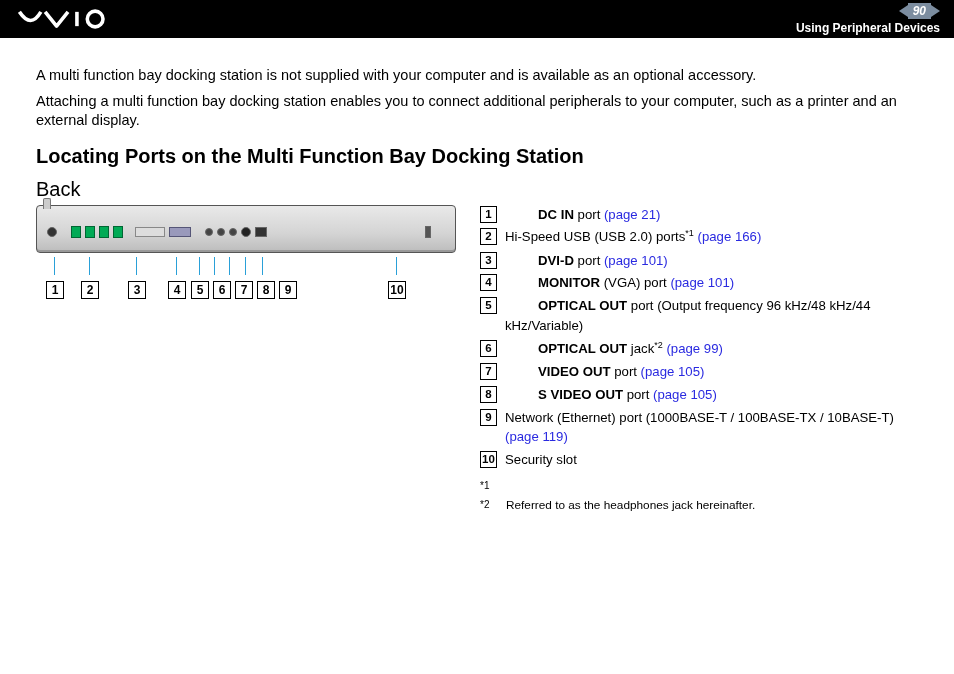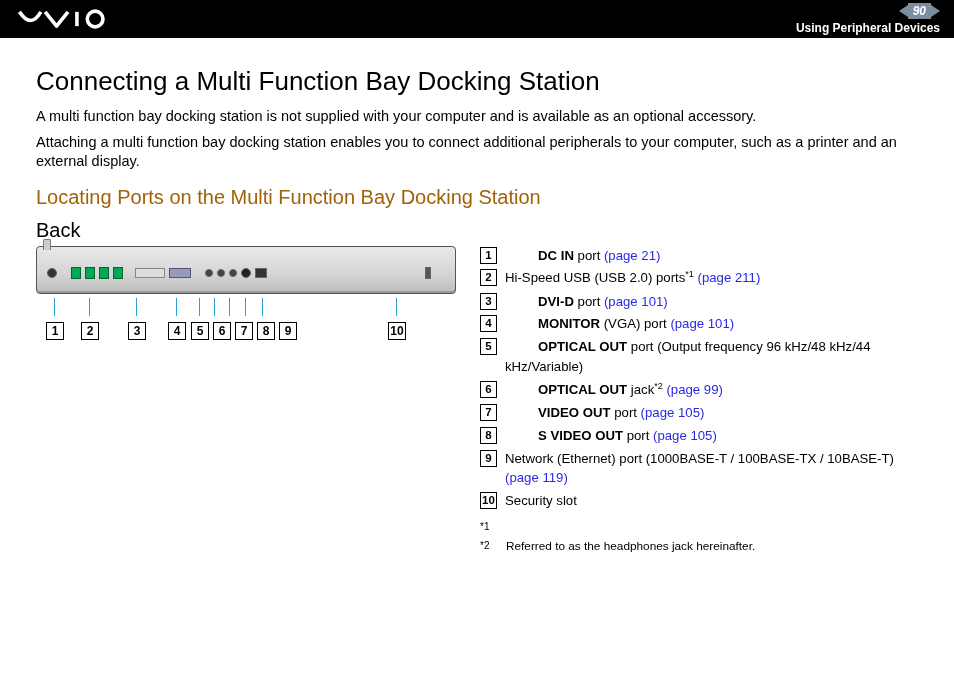--- a/index.html
+++ b/index.html
@@ -65,22 +65,22 @@
     font-weight: normal;
     margin-bottom: 10px;
   }
   .intro p {
     font-size: 14.5px;
     line-height: 1.35;
     margin-bottom: 6px;
   }
   h2.sub {
     font-size: 20px;
-    font-weight: normal;
-    color: #a16207;
+    font-weight: bold;
+    color: #000000;
     margin-top: 14px;
     margin-bottom: 10px;
   }
   h3.view {
     font-size: 20px;
     font-weight: normal;
     margin-bottom: 4px;
   }
   .two-col {
     display: flex;
@@ -209,21 +209,20 @@
     <div class="pager">
       <span class="arrow left"></span>
       <span class="num">90</span>
       <span class="arrow right"></span>
     </div>
     <div class="section-label">Using Peripheral Devices</div>
   </div>
 </div>
 
 <div class="content">
-  <h1>Connecting a Multi Function Bay Docking Station</h1>
   <div class="intro">
     <p>A multi function bay docking station is not supplied with your computer and is available as an optional accessory.</p>
     <p>Attaching a multi function bay docking station enables you to connect additional peripherals to your computer, such as a printer and an external display.</p>
   </div>
   <h2 class="sub">Locating Ports on the Multi Function Bay Docking Station</h2>
   <h3 class="view">Back</h3>
 
   <div class="two-col">
     <div class="diagram">
       <div class="dock-body">
@@ -276,21 +275,21 @@
 
     <div class="legend">
 
       <div id="legend-rows">
           <div class="legend-row">
             <div class="box">1</div>
             <div class="txt"><span class="b">DC IN</span> port <span class="lnk">(page 21)</span></div>
           </div>
           <div class="legend-row">
             <div class="box">2</div>
-            <div class="txt">Hi-Speed USB (USB 2.0) ports<sup>*1</sup><span class="lnk"> (page 211)</span></div>
+            <div class="txt">Hi-Speed USB (USB 2.0) ports<sup>*1</sup><span class="lnk"> (page 166)</span></div>
           </div>
           <div class="legend-row">
             <div class="box">3</div>
             <div class="txt"><span class="b">DVI-D</span> port <span class="lnk">(page 101)</span></div>
           </div>
           <div class="legend-row">
             <div class="box">4</div>
             <div class="txt"><span class="b">MONITOR</span> (VGA) port <span class="lnk">(page 101)</span></div>
           </div>
           <div class="legend-row">

